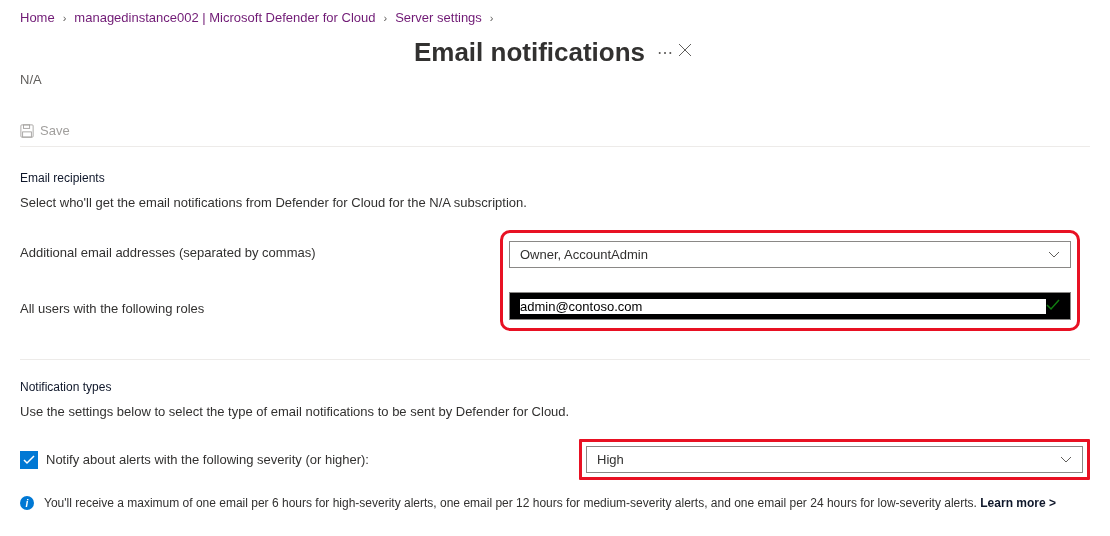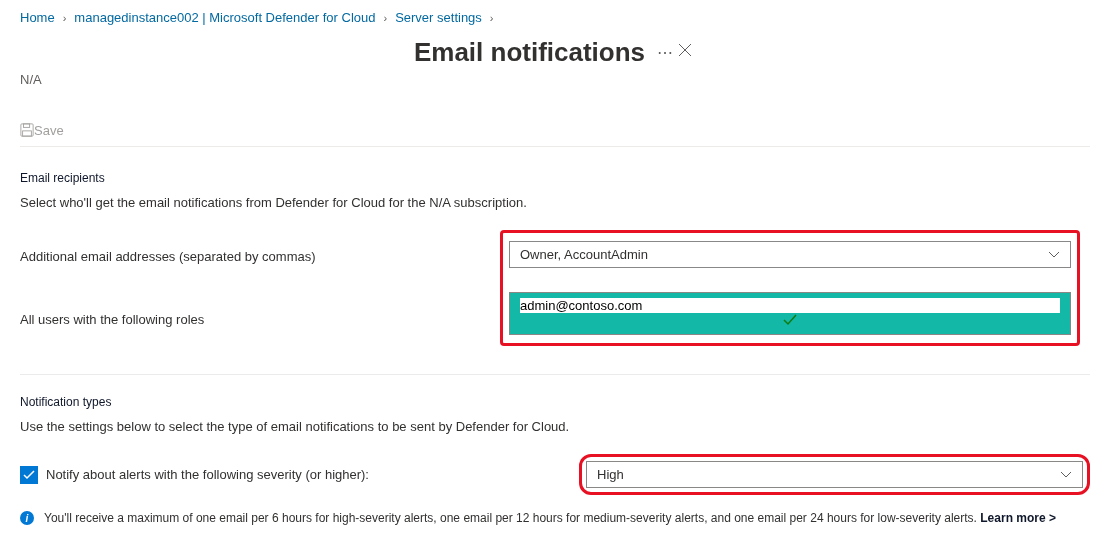--- a/index.html
+++ b/index.html
@@ -19,21 +19,21 @@
       width: 1110px;
     }
     .breadcrumb {
       display: flex;
       align-items: center;
       gap: 8px;
       font-size: 13px;
       margin-bottom: 12px;
     }
     .breadcrumb a {
-      color: #0369a1;
+      color: #701a75;
       text-decoration: none;
     }
     .breadcrumb .chevron {
       color: #605e5c;
       font-size: 11px;
     }
     .page-header {
       display: flex;
       justify-content: center;
       align-items: flex-start;
@@ -67,20 +67,22 @@
     .toolbar {
       display: flex;
       align-items: center;
       gap: 8px;
       padding: 8px 0;
       border-bottom: 1px solid #edebe9;
       margin-bottom: 24px;
     }
     .toolbar .save-btn {
       display: flex;
+      align-items: center;
+      gap: 6px;
       color: #a19f9d;
       font-size: 13px;
       cursor: pointer;
     }
     .toolbar .save-icon {
       width: 14px;
       height: 14px;
     }
     .section {
       margin-bottom: 28px;
@@ -103,26 +105,26 @@
       display: flex;
       align-items: center;
       gap: 8px;
     }
     .form-control {
       flex: 1;
       max-width: 555px;
     }
     .highlight-box {
       border: 3px solid #e81123;
-      border-radius: 4px;
+      border-radius: 10px;
       padding: 8px 6px;
     }
     .highlight-box-single {
       border: 3px solid #e81123;
-      border-radius: 12px;
+      border-radius: 1px;
       padding: 4px;
     }
     .dropdown {
       display: flex;
       align-items: center;
       justify-content: space-between;
       border: 1px solid #8a8886;
       background: #ffffff;
       padding: 5px 10px;
       font-size: 13px;
@@ -130,25 +132,24 @@
       width: 100%;
     }
     .dropdown .chev-down {
       color: #605e5c;
     }
     .text-input {
       display: flex;
       align-items: center;
       justify-content: space-between;
       border: 1px solid #8a8886;
-      background: #14b8a6;
+      background: #000000;
       padding: 5px 10px;
       font-size: 13px;
       width: 100%;
-      flex-direction: column;
     }
     .text-input input {
       border: none;
       outline: none;
       font-size: 13px;
       width: 100%;
       font-family: inherit;
     }
     .check-icon {
       color: #107c10;

